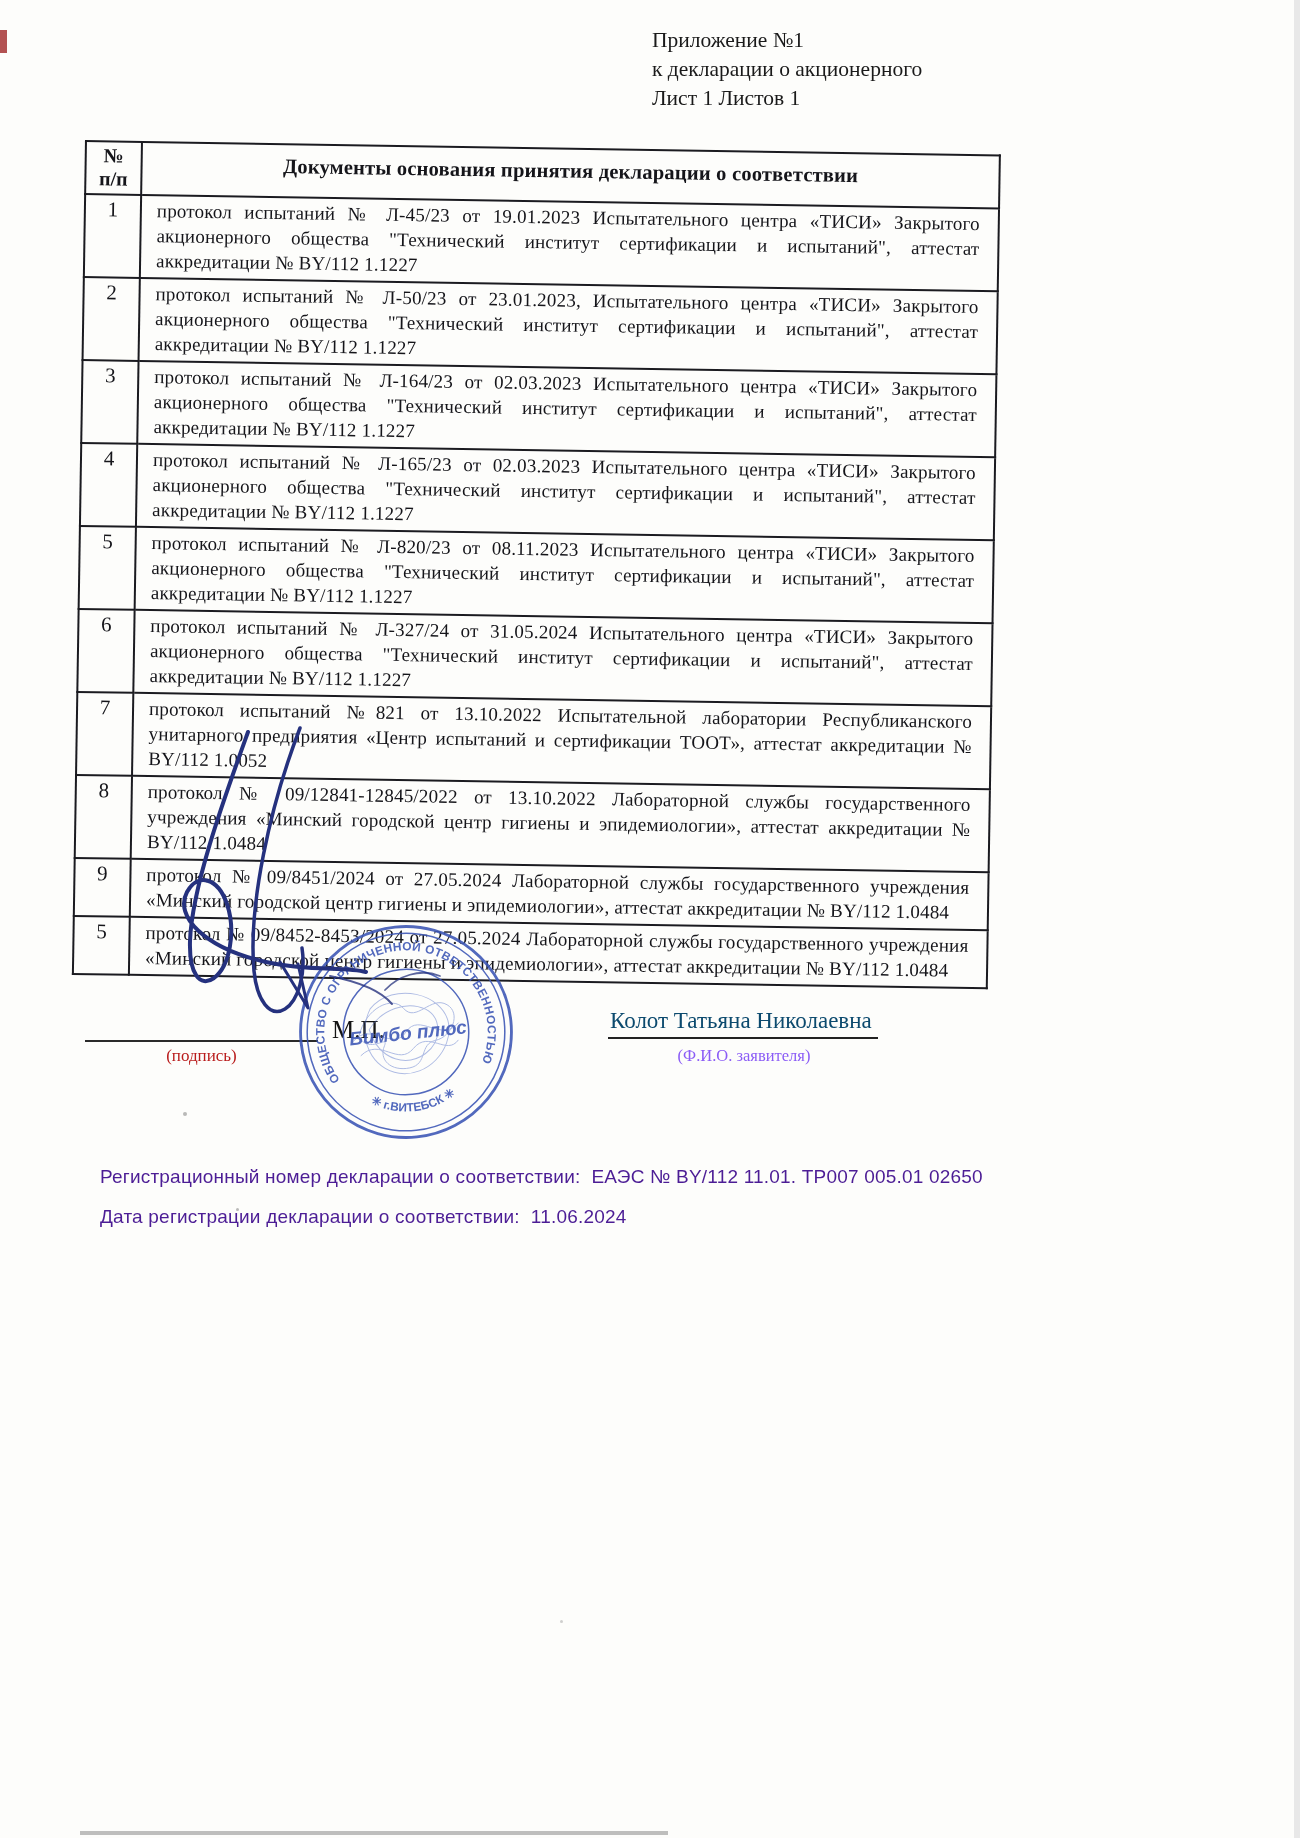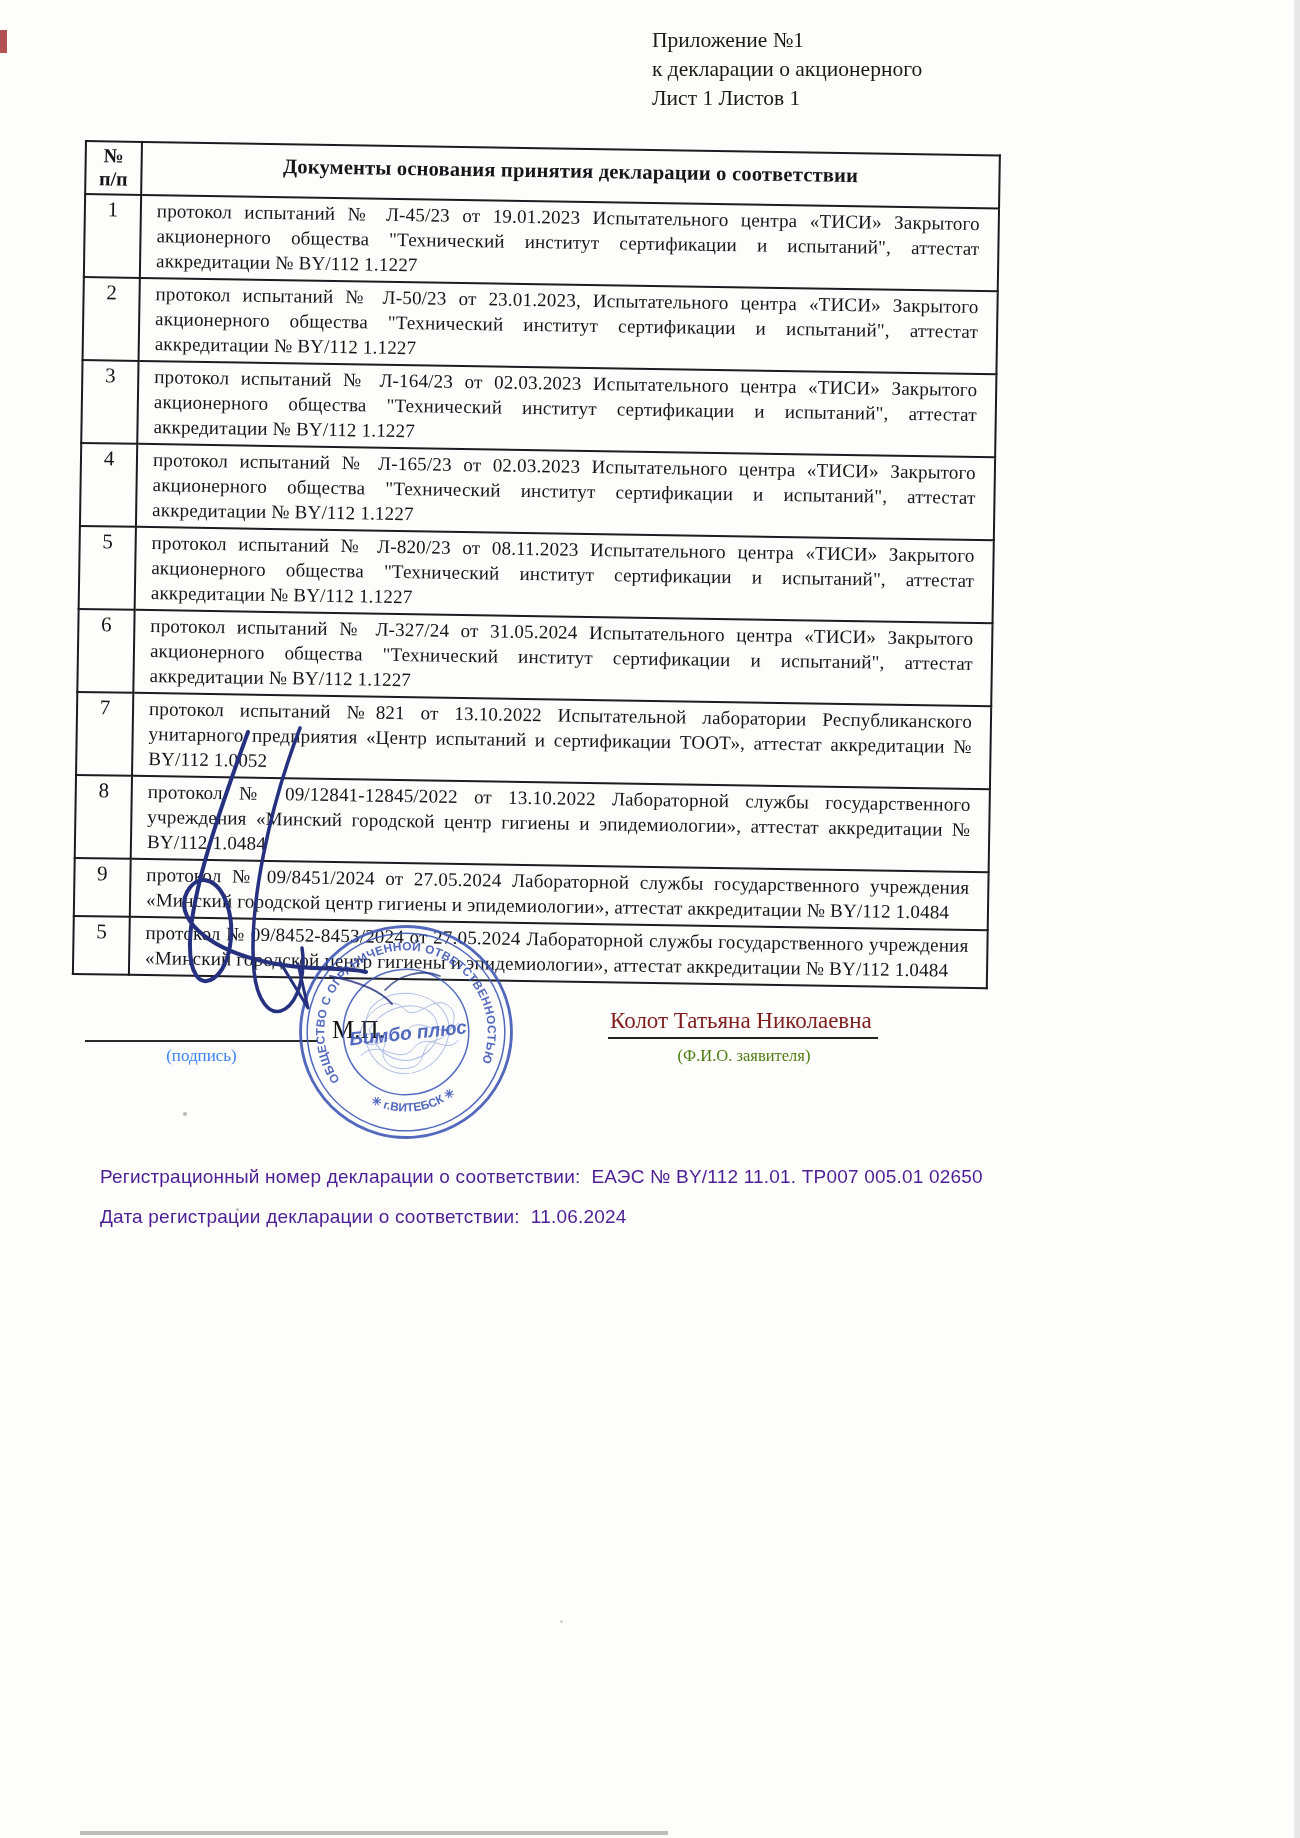--- a/index.html
+++ b/index.html
@@ -25,25 +25,25 @@
   .doc-table th.numcol { width:56px; font-size:20px; line-height:23px; padding:2px 0 3px 0; font-weight:bold; text-align:center; }
   .doc-table th.titlecol { font-size:20.5px; font-weight:bold; text-align:center; padding:10px 8px 8px 8px; letter-spacing:.2px; }
   .doc-table td.num { text-align:center; font-size:21px; padding-top:2px; }
   .doc-table td.txt {
     font-size:19px; line-height:25px; letter-spacing:.2px;
     text-align:justify; padding:2px 18px 4px 15px;
   }
   
   .sig-svg { position:absolute; left:130px; top:726px; width:340px; height:330px; z-index:3; }
   .sign-line { position:absolute; left:85px; top:1040px; width:233px; border-top:2px solid #2a2a2a; }
-  .sign-label { position:absolute; left:85px; top:1046px; width:233px; text-align:center; font-size:17px; color:#3b82f6; }
+  .sign-label { position:absolute; left:85px; top:1046px; width:233px; text-align:center; font-size:17px; color:#b91c1c; }
   .mp-label { position:absolute; left:332px; top:1016px; font-size:25px; color:#141414; z-index:1; }
   .stamp-wrap { position:absolute; left:292px; top:918px; width:228px; height:228px; z-index:2; opacity:.88; transform:rotate(-6deg); }
-  .fio-name { position:absolute; left:608px; top:1008px; font-size:23px; color:#7f1d1d; border-bottom:2px solid #222; padding:0 6px 3px 2px; z-index:4; }
-  .fio-label { position:absolute; left:608px; top:1046px; width:272px; text-align:center; font-size:16.5px; color:#4d7c0f; }
+  .fio-name { position:absolute; left:608px; top:1008px; font-size:23px; color:#0c4a6e; border-bottom:2px solid #222; padding:0 6px 3px 2px; z-index:4; }
+  .fio-label { position:absolute; left:608px; top:1046px; width:272px; text-align:center; font-size:16.5px; color:#8b5cf6; }
   
   .footer-line { position:absolute; left:100px; font-family:"Liberation Sans", sans-serif; font-size:19px; color:#4c1d95; letter-spacing:.2px; }
   .footer-line .val { margin-left:11px; }
   .reg-num  { top:1166px; }
   .reg-date { top:1206px; }
   
   .corner-mark { position:absolute; left:0; top:30px; width:7px; height:23px; background:#a63434; opacity:.85; }
   .bottom-strip { position:absolute; left:80px; top:1831px; width:588px; height:4px; background:#8b8b8b; opacity:.55; }
   .speck { position:absolute; border-radius:50%; background:#666; opacity:.45; }
   .sp1 { left:183px; top:1112px; width:4px; height:4px; }

